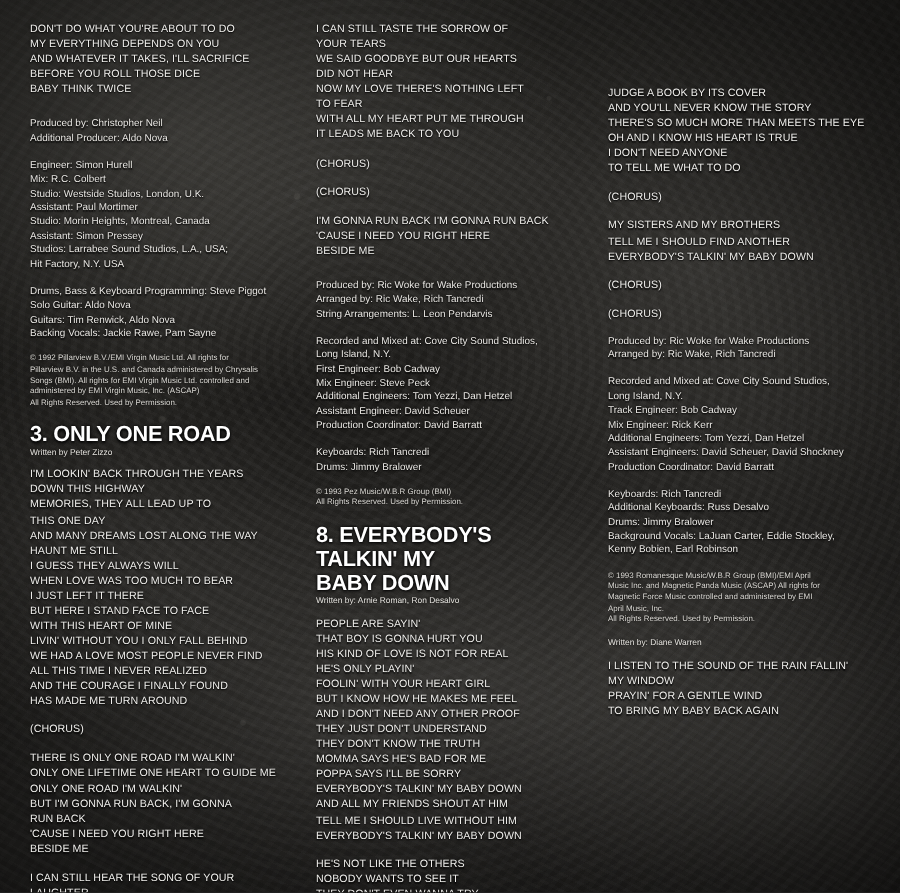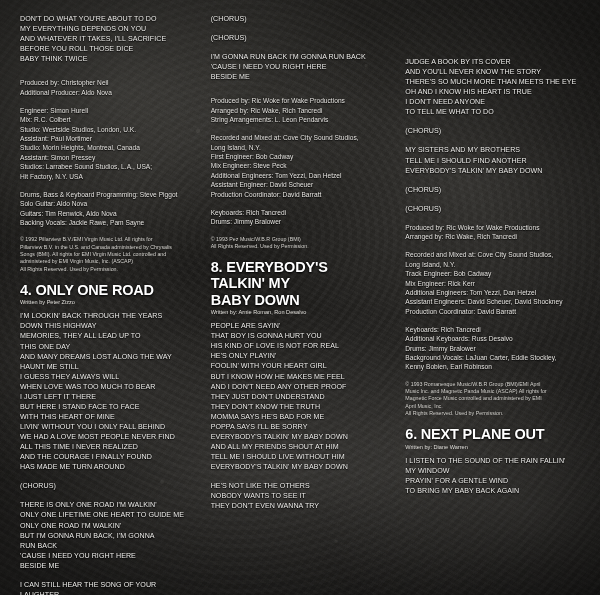--- a/index.html
+++ b/index.html
@@ -144,21 +144,21 @@
 Hit Factory, N.Y. USA</div>
       <div class="block credits">Drums, Bass &amp; Keyboard Programming: Steve Piggot
 Solo Guitar: Aldo Nova
 Guitars: Tim Renwick, Aldo Nova
 Backing Vocals: Jackie Rawe, Pam Sayne</div>
       <div class="block tiny">© 1992 Pillarview B.V./EMI Virgin Music Ltd. All rights for
 Pillarview B.V. in the U.S. and Canada administered by Chrysalis
 Songs (BMI). All rights for EMI Virgin Music Ltd. controlled and
 administered by EMI Virgin Music, Inc. (ASCAP)
 All Rights Reserved. Used by Permission.</div>
-      <div class="song-title">4. ONLY ONE ROAD</div>
+      <div class="song-title">3. ONLY ONE ROAD</div>
       <div class="song-writer">Written by Peter Zizzo</div>
       <div class="block lyr">I'M LOOKIN' BACK THROUGH THE YEARS
 DOWN THIS HIGHWAY
 MEMORIES, THEY ALL LEAD UP TO
 THIS ONE DAY
 AND MANY DREAMS LOST ALONG THE WAY
 HAUNT ME STILL
 I GUESS THEY ALWAYS WILL
 WHEN LOVE WAS TOO MUCH TO BEAR
 I JUST LEFT IT THERE
@@ -175,20 +175,28 @@
 ONLY ONE ROAD I'M WALKIN'
 BUT I'M GONNA RUN BACK, I'M GONNA
 RUN BACK
 'CAUSE I NEED YOU RIGHT HERE
 BESIDE ME</div>
       <div class="block lyr">I CAN STILL HEAR THE SONG OF YOUR
 LAUGHTER</div>
     </div>
 
     <div class="col col-2">
+      <div class="block lyr">I CAN STILL TASTE THE SORROW OF
+YOUR TEARS
+WE SAID GOODBYE BUT OUR HEARTS
+DID NOT HEAR
+NOW MY LOVE THERE'S NOTHING LEFT
+TO FEAR
+WITH ALL MY HEART PUT ME THROUGH
+IT LEADS ME BACK TO YOU</div>
       <div class="block lyr">(CHORUS)</div>
       <div class="block lyr">(CHORUS)</div>
       <div class="block lyr">I'M GONNA RUN BACK I'M GONNA RUN BACK
 'CAUSE I NEED YOU RIGHT HERE
 BESIDE ME</div>
       <div class="spacer-s"></div>
       <div class="block credits">Produced by: Ric Woke for Wake Productions
 Arranged by: Ric Wake, Rich Tancredi
 String Arrangements: L. Leon Pendarvis</div>
       <div class="block credits">Recorded and Mixed at: Cove City Sound Studios,
@@ -251,21 +259,20 @@
       <div class="block credits">Keyboards: Rich Tancredi
 Additional Keyboards: Russ Desalvo
 Drums: Jimmy Bralower
 Background Vocals: LaJuan Carter, Eddie Stockley,
 Kenny Bobien, Earl Robinson</div>
       <div class="block tiny">© 1993 Romanesque Music/W.B.R Group (BMI)/EMI April
 Music Inc. and Magnetic Panda Music (ASCAP) All rights for
 Magnetic Force Music controlled and administered by EMI
 April Music, Inc.
 All Rights Reserved. Used by Permission.</div>
-      <div class="song-title">6. NEXT PLANE OUT</div>
       <div class="song-writer">Written by: Diane Warren</div>
       <div class="block lyr">I LISTEN TO THE SOUND OF THE RAIN FALLIN'
 MY WINDOW
 PRAYIN' FOR A GENTLE WIND
 TO BRING MY BABY BACK AGAIN</div>
     </div>
 
   </div>
 </div>
 

